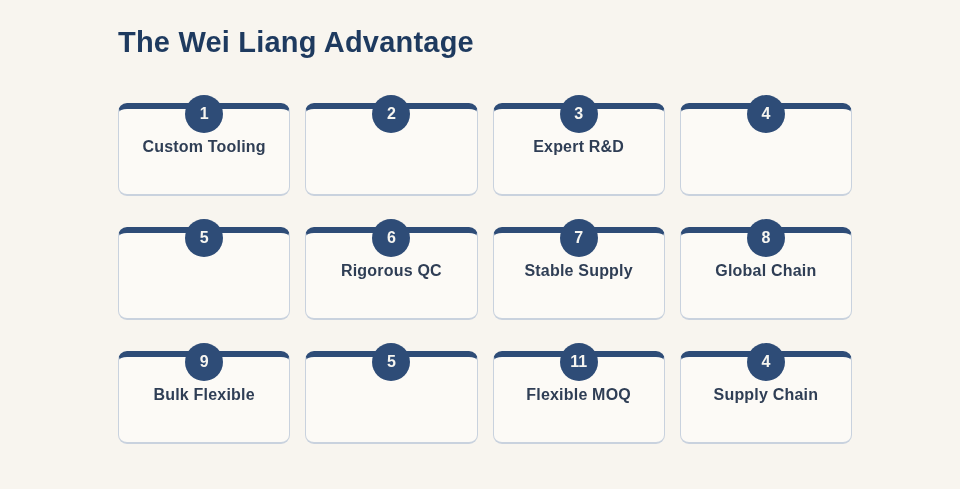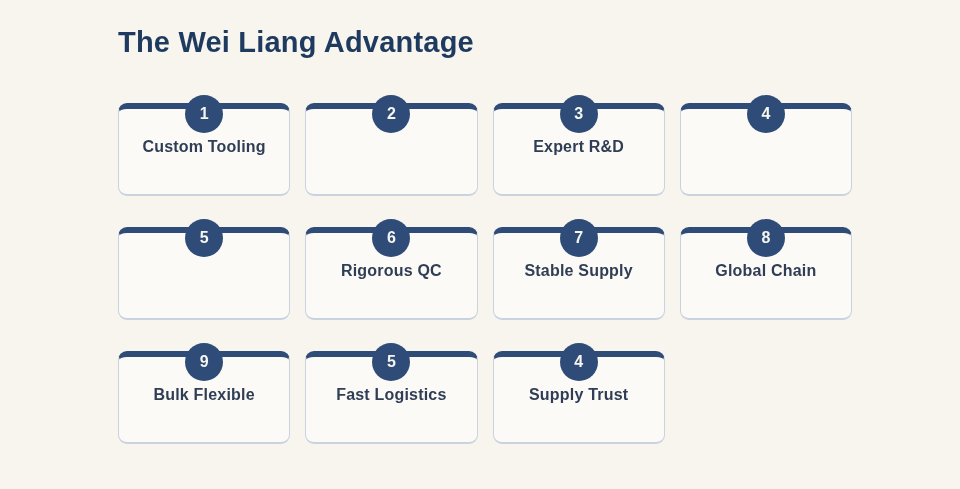--- a/index.html
+++ b/index.html
@@ -118,22 +118,25 @@
     <div class="card-label">Global Chain</div>
   </div>
 
   <div class="advantage-card">
     <div class="badge">9</div>
     <div class="card-label">Bulk Flexible</div>
   </div>
 
   <div class="advantage-card">
     <div class="badge">5</div>
-    <div class="card-label">Fast Logistics</div>
   </div>
 
+  <div class="advantage-card">
+    <div class="badge">11</div>
+    <div class="card-label">Flexible MOQ</div>
+  </div>
 
   <div class="advantage-card">
     <div class="badge">4</div>
-    <div class="card-label">Supply Trust</div>
+    <div class="card-label">Supply Chain</div>
   </div>
 </div>
 </div>
 
 </body></html>

